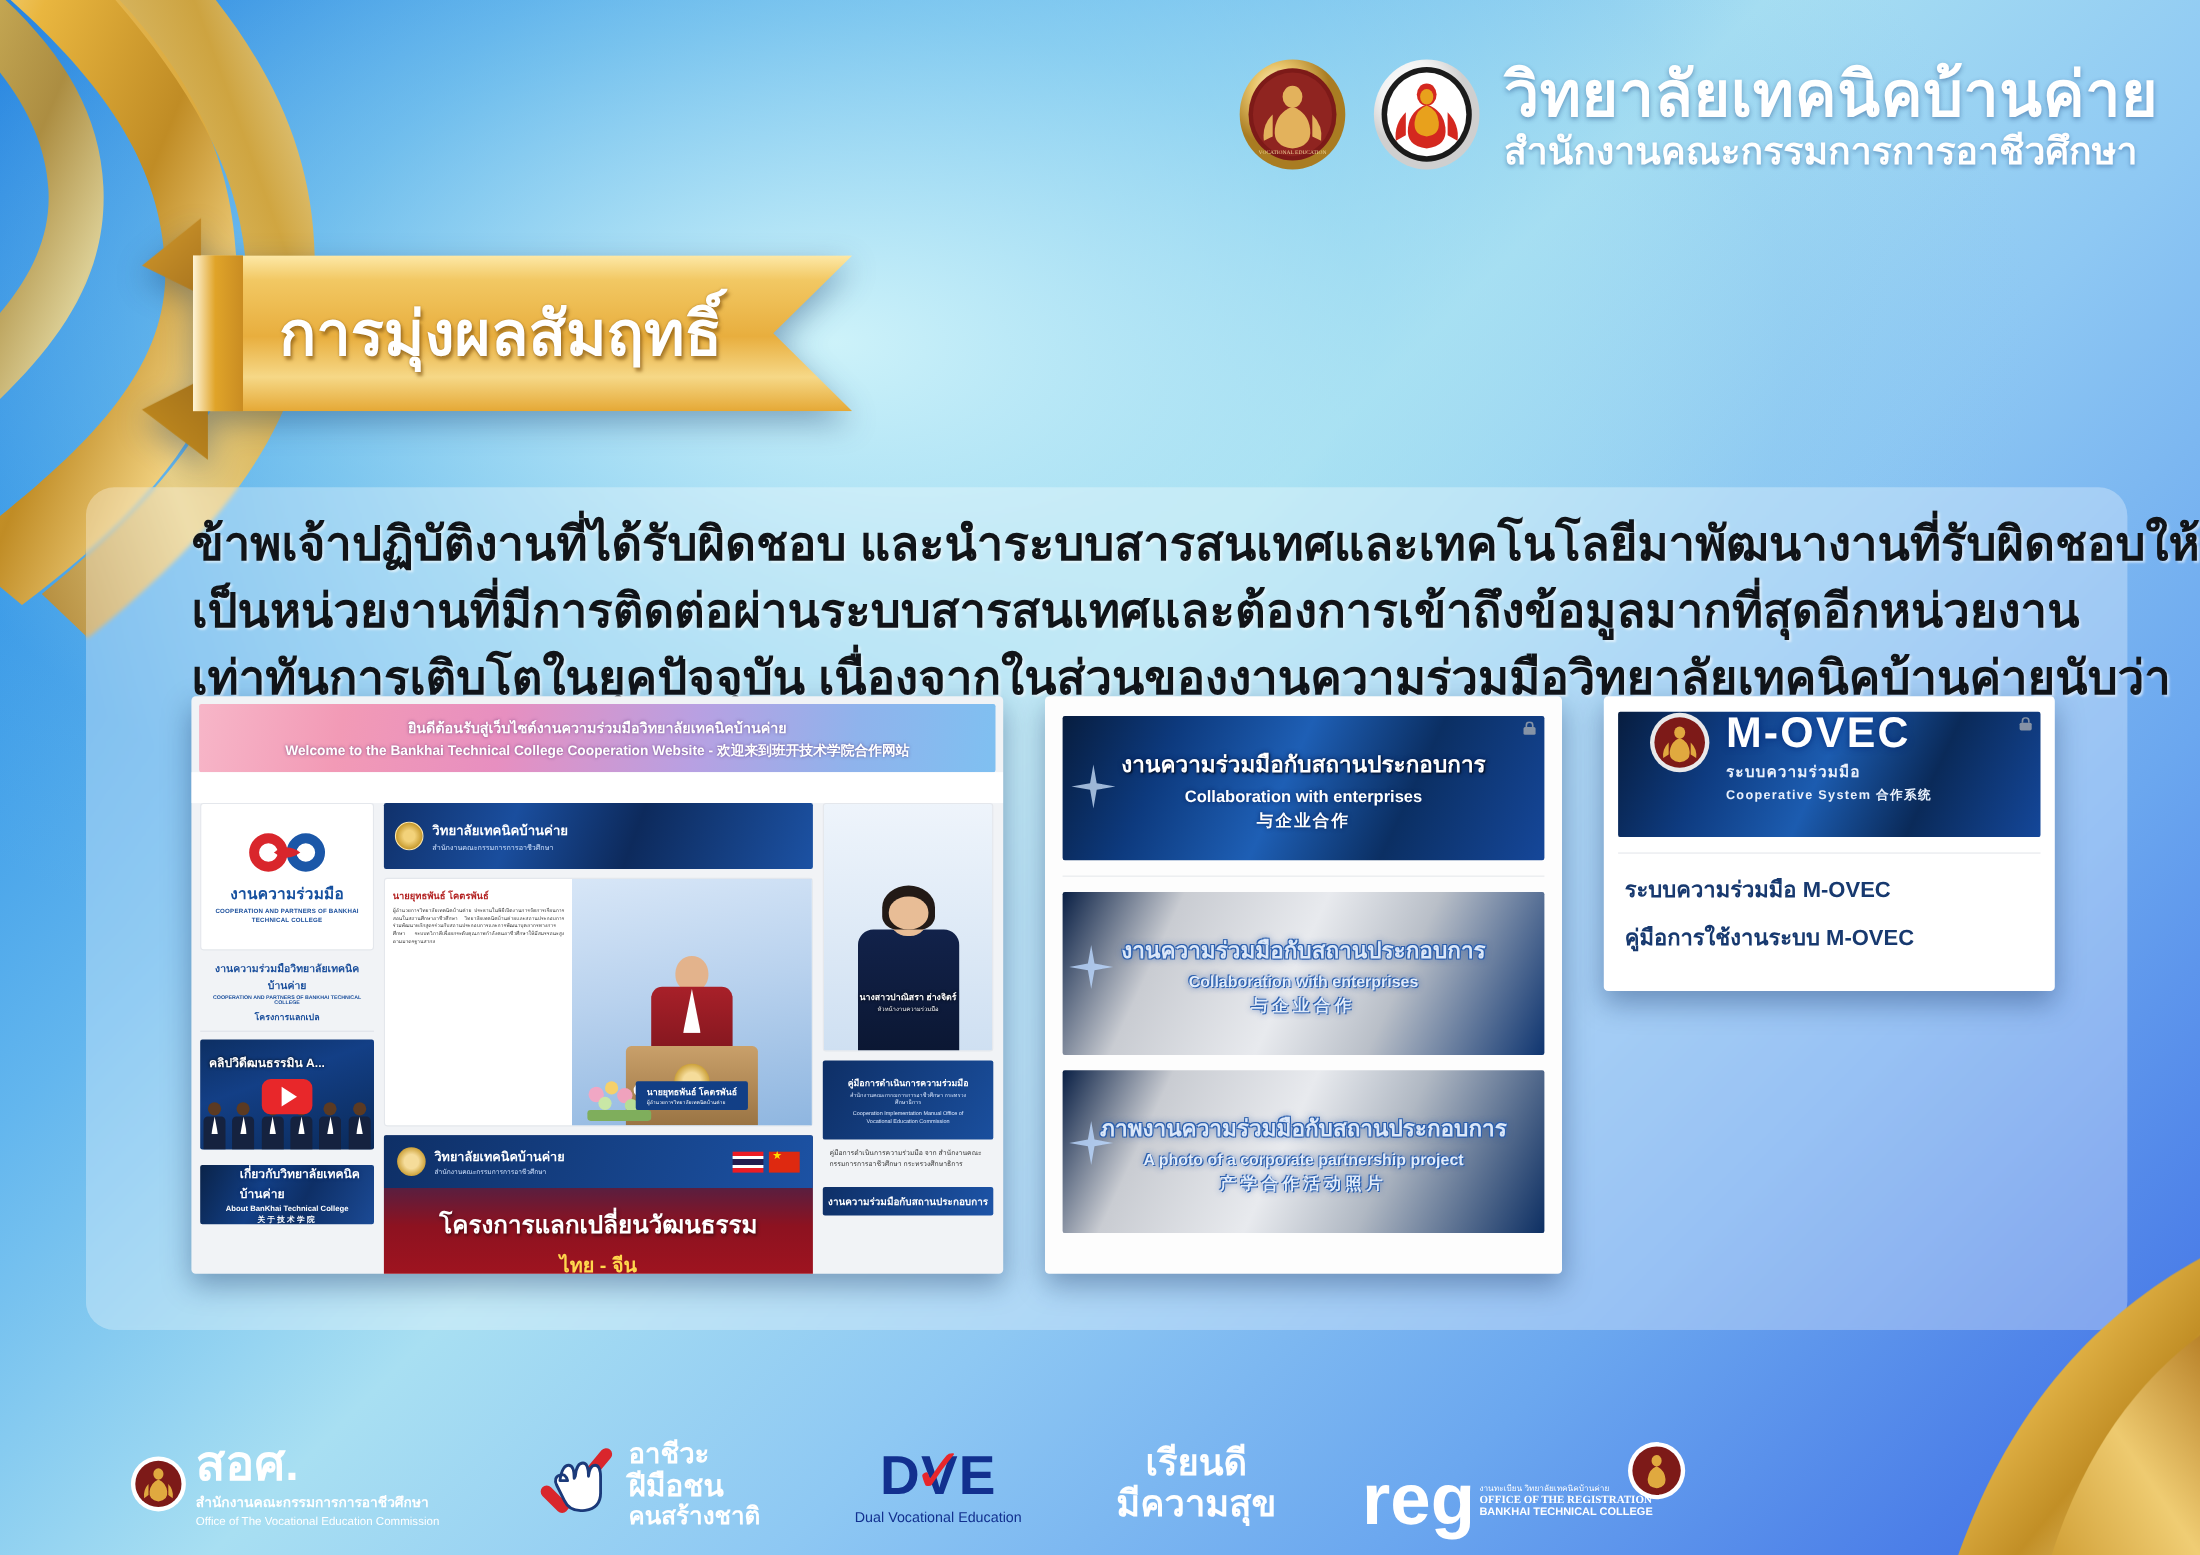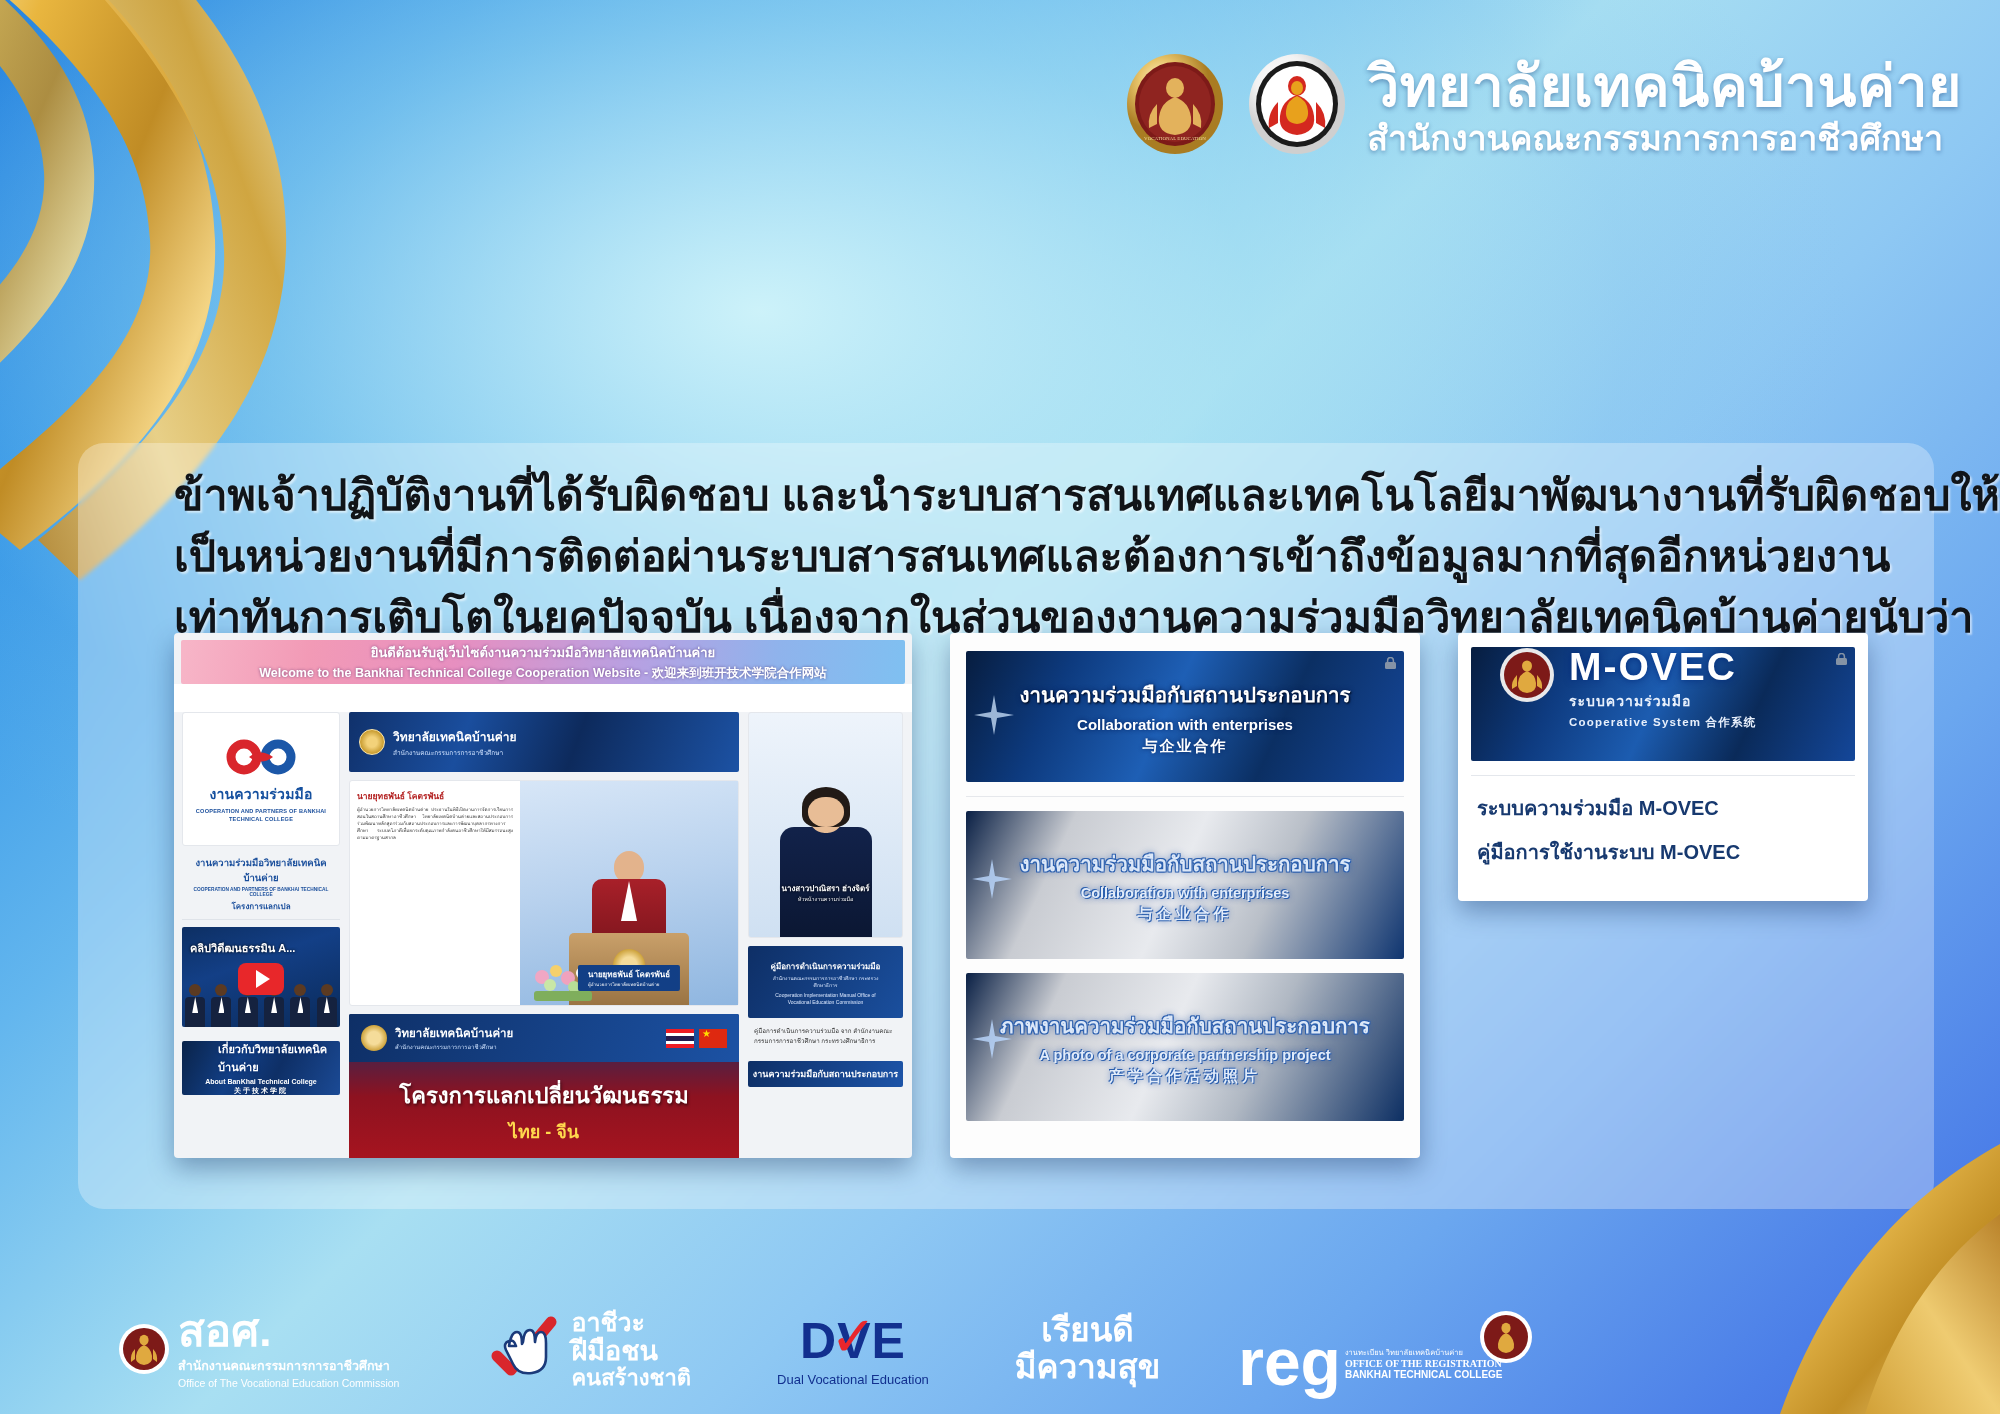--- a/index.html
+++ b/index.html
@@ -105,21 +105,21 @@
 
   .shot {
     background: #ffffff; border-radius: 4px;
     box-shadow: 0 10px 26px rgba(10,40,90,.38);
     overflow: hidden;
   }
 
   
   .shot-web { width: 738px; height: 525px; background: #f1f3f6; position: relative; }
   .web-hero {
-    height: 44px; margin: 7px 7px 0 7px; border-radius: 2px;
+    height: 62px; margin: 7px 7px 0 7px; border-radius: 2px;
     background: linear-gradient(100deg,#f7b6c8 0%, #f29ab6 18%, #e78fc0 38%, #b8a0e2 62%, #8fb3ec 82%, #7fc0f1 100%);
     display: flex; flex-direction: column; align-items: center; justify-content: center;
     overflow: hidden;
   }
   .web-hero-th { font-size: 13px; font-weight: 700; color: #fff; text-shadow: 0 0 3px rgba(60,20,90,.6); white-space: nowrap; }
   .web-hero-en { font-size: 12.5px; font-weight: 700; color: #fff; text-shadow: 0 0 3px rgba(60,20,90,.6); white-space: nowrap; margin-top: 2px; }
   .web-band { height: 28px; background: #fff; }
   .web-cols { display: flex; gap: 9px; padding: 0 8px; }
   .col-a { width: 158px; }
   .col-b { width: 390px; }
@@ -361,20 +361,27 @@
           <path d="M52 44 q-10 4 -11 15 q-1 12 11 13 q12 -1 11 -13 q-1 -11 -11 -15 Z"></path>
         </g>
       </svg>
     </div>
     <div class="college-names">
       <div class="college-name-th">วิทยาลัยเทคนิคบ้านค่าย</div>
       <div class="college-sub-th">สำนักงานคณะกรรมการการอาชีวศึกษา</div>
     </div>
   </div>
 
+  <div class="ribbon">
+    <div class="ribbon-tail-l"></div>
+    <div class="ribbon-tail-b"></div>
+    <div class="ribbon-body"></div>
+    <div class="ribbon-gloss"></div>
+    <div class="ribbon-title">การมุ่งผลสัมฤทธิ์</div>
+  </div>
 
   <div class="panel">
 
     <div class="body-text">
       <span class="ln">ข้าพเจ้าปฏิบัติงานที่ได้รับผิดชอบ และนำระบบสารสนเทศและเทคโนโลยีมาพัฒนางานที่รับผิดชอบให้</span>
       <span class="ln">เป็นหน่วยงานที่มีการติดต่อผ่านระบบสารสนเทศและต้องการเข้าถึงข้อมูลมากที่สุดอีกหน่วยงาน</span>
       <span class="ln">เท่าทันการเติบโตในยุคปัจจุบัน เนื่องจากในส่วนของงานความร่วมมือวิทยาลัยเทคนิคบ้านค่ายนับว่า</span>
     </div>
 
     <div class="shots">

